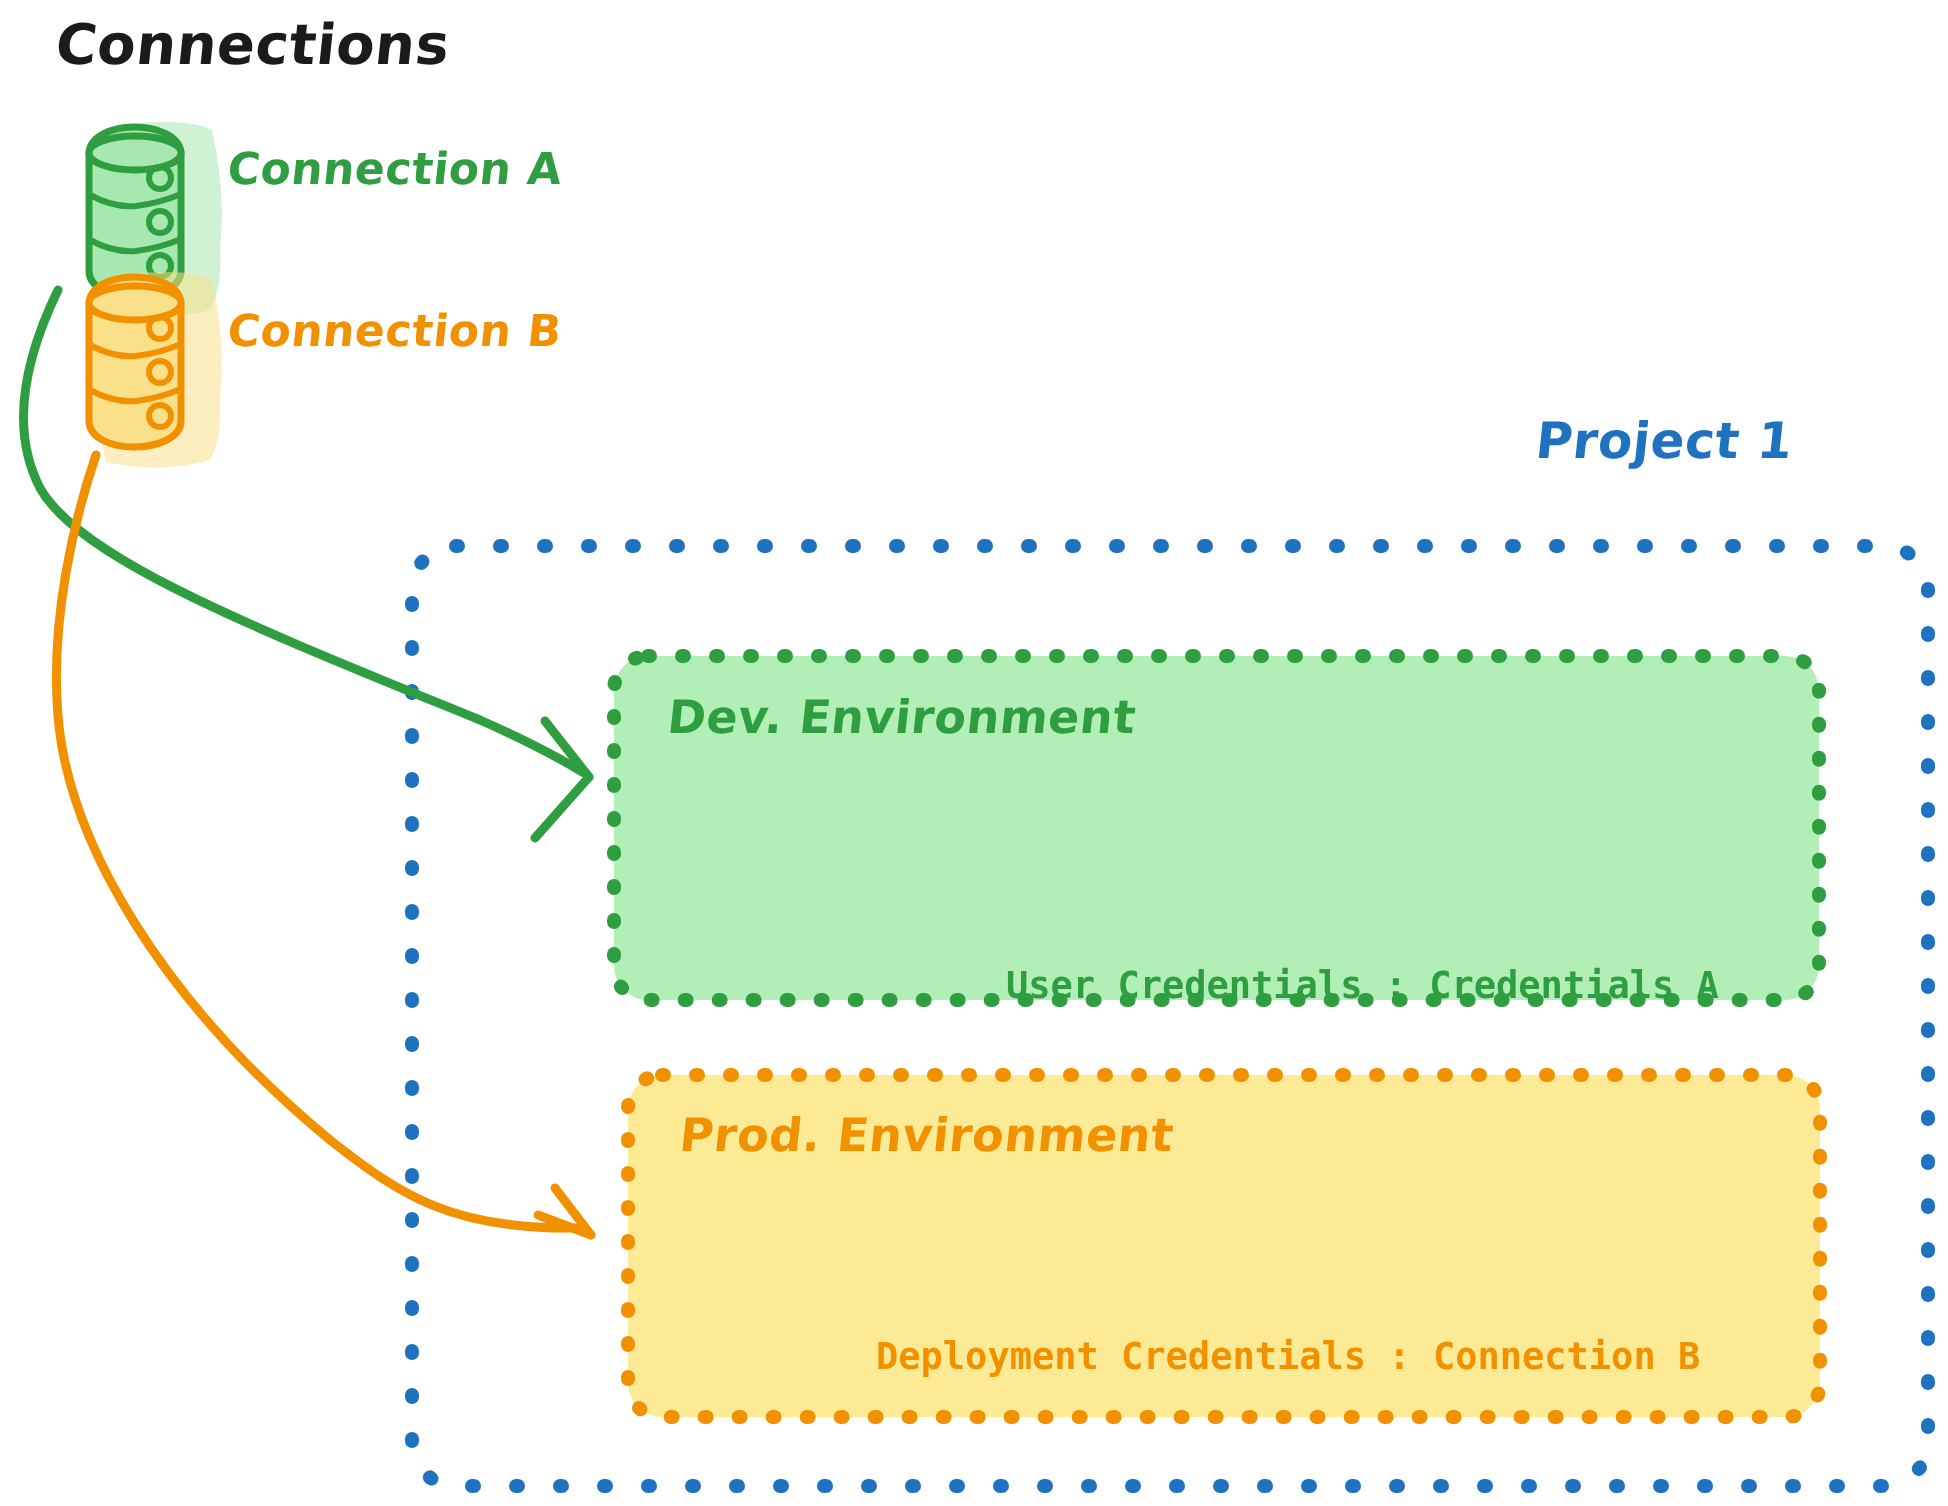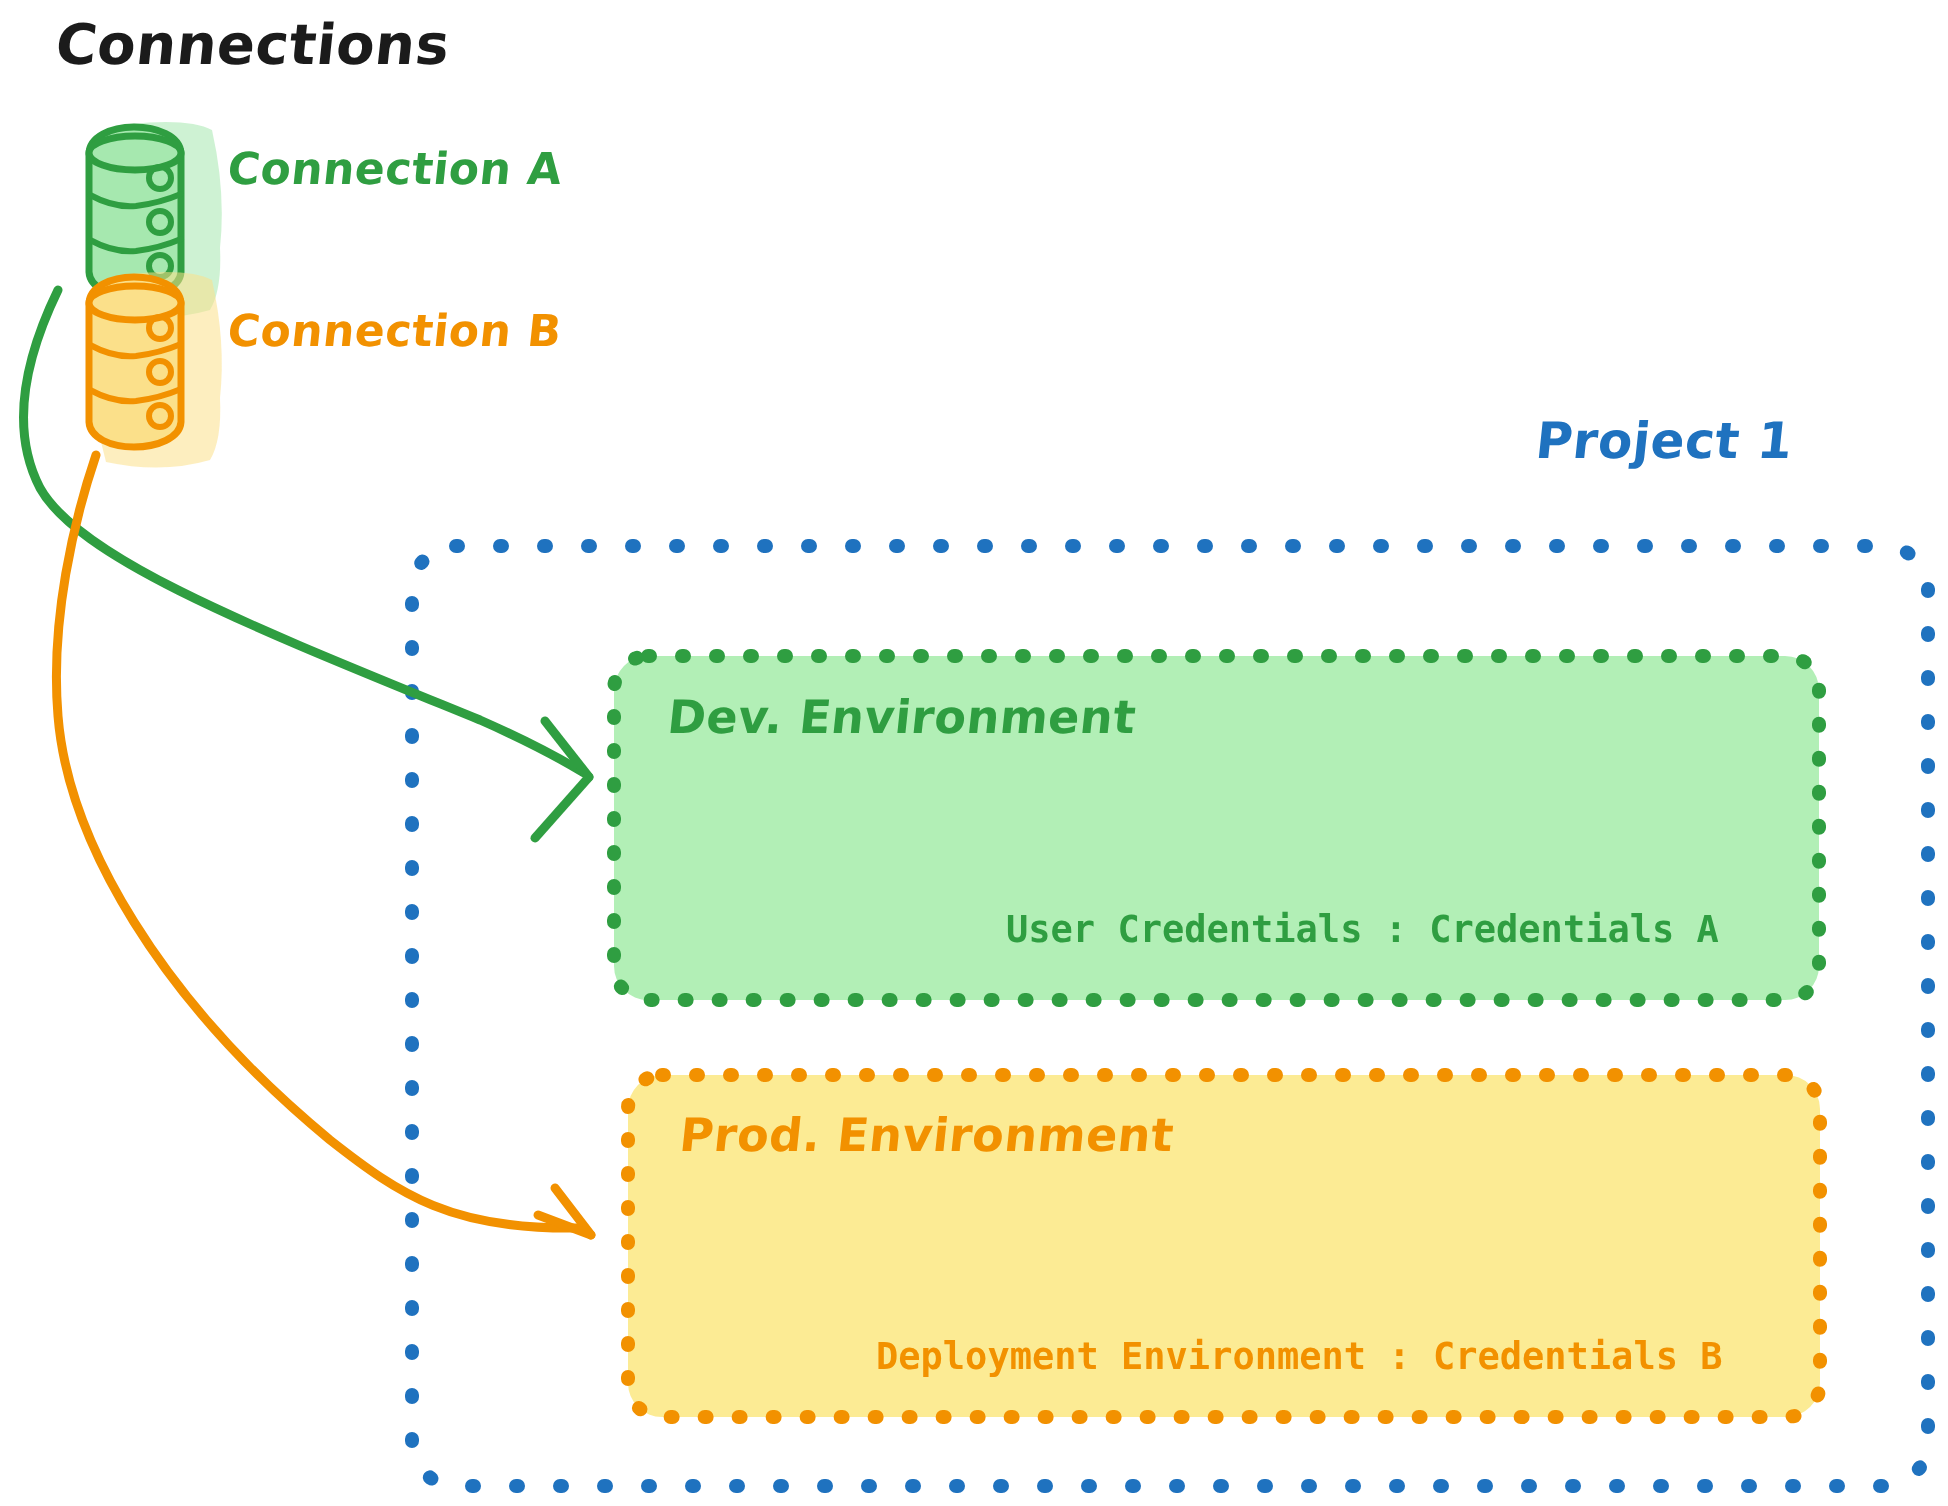--- a/index.html
+++ b/index.html
@@ -84,21 +84,21 @@
   #label-prod-env {
     left: 680px;
     top: 1108px;
     font-size: 46px;
     color: #f29100;
     transform: skewX(-6deg);
   }
 
   #label-dev-creds {
     left: 1006px;
-    top: 908px;
+    top: 964px;
     font-size: 37px;
     color: #2f9e41;
   }
 
   #label-prod-creds {
     left: 876px;
     top: 1335px;
     font-size: 37px;
     color: #f29100;
   }
@@ -169,15 +169,15 @@
   <div class="hand" id="label-connection-b">Connection B</div>
 
   <div class="hand" id="label-project">Project 1</div>
 
   <div class="hand" id="label-dev-env">Dev. Environment</div>
 
   <div class="mono" id="label-dev-creds">User Credentials : Credentials A</div>
 
   <div class="hand" id="label-prod-env">Prod. Environment</div>
 
-  <div class="mono" id="label-prod-creds">Deployment Environment : Credentials B</div>
+  <div class="mono" id="label-prod-creds">Deployment Credentials : Connection B</div>
 
 </div>
 
 </body></html>

